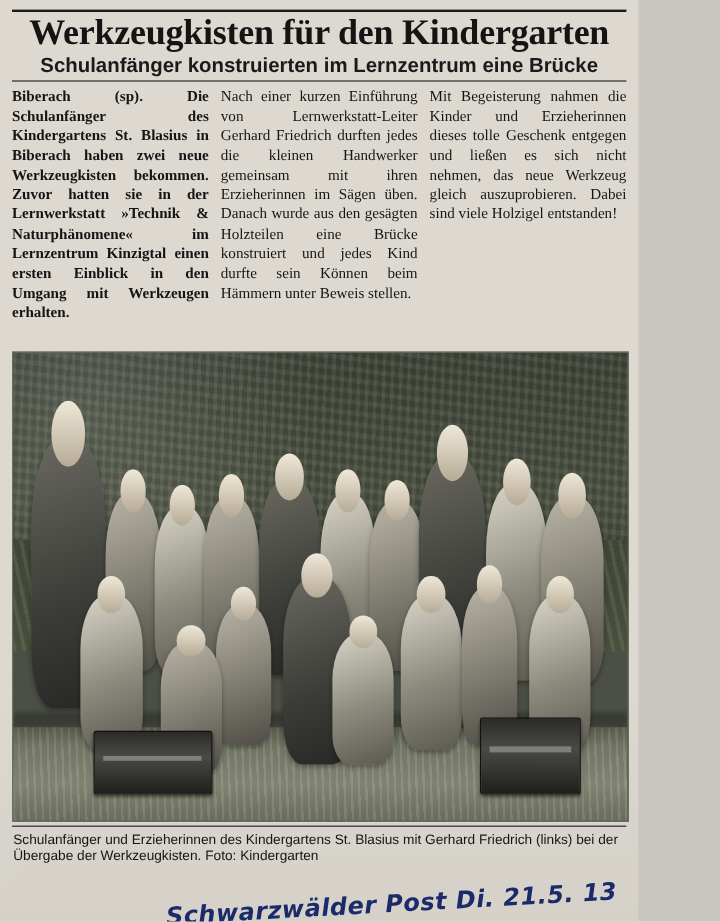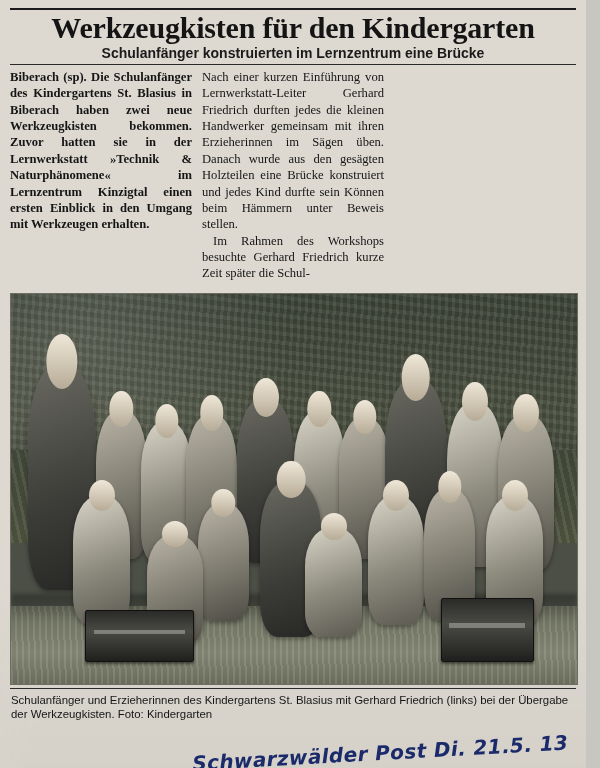--- a/index.html
+++ b/index.html
@@ -8,21 +8,21 @@
   }
   body {
     width: 600px;
     height: 768px;
     background: #c8c6c0;
     font-family: "Liberation Serif", serif;
     overflow: hidden;
   }
   #page {
     position: relative;
-    width: 586px;
+    width: 532px;
     height: 768px;
     background: #ddd9d1;
     box-sizing: border-box;
     padding: 6px 10px 0 10px;
     filter: none;
   }
   
   #page::before {
     content: "";
     position: absolute;
@@ -53,21 +53,21 @@
     line-height: 1.02;
     letter-spacing: -0.2px;
     color: #141414;
     text-align: center;
     margin: 2px 0 2px 0;
     white-space: nowrap;
   }
   .subhead {
     font-family: "Liberation Sans", sans-serif;
     font-weight: bold;
-    font-size: 14px;
+    font-size: 17px;
     line-height: 1.1;
     color: #1a1a1a;
     text-align: center;
     margin: 1px 0 3px 0;
     white-space: nowrap;
   }
 
   .columns {
     display: flex;
     gap: 10px;
@@ -86,21 +86,21 @@
     margin: 0;
   }
   .col p + p {
     text-indent: 11px;
   }
   .lead {
     font-weight: bold;
   }
 
   .photo-wrap {
-    margin-top: 11px;
+    margin-top: 24px;
     position: relative;
   }
   .photo {
     position: relative;
     width: 100%;
     height: 390px;
     overflow: hidden;
     background: #4b4f45;
     border: 1px solid #6d6d64;
   }
@@ -209,23 +209,23 @@
   <h2 class="subhead">Schulanfänger konstruierten im Lernzentrum eine Brücke</h2>
 
   <hr class="rule-thin">
 
   <div class="columns">
     <div class="col">
       <p class="lead">Biberach (sp). Die Schulanfänger des Kindergartens St. Blasius in Biberach haben zwei neue Werkzeugkisten bekommen. Zuvor hatten sie in der Lernwerkstatt »Technik &amp; Naturphänomene« im Lernzentrum Kinzigtal einen ersten Einblick in den Umgang mit Werkzeugen erhalten.</p>
     </div>
     <div class="col">
       <p>Nach einer kurzen Einführung von Lernwerkstatt-Leiter Gerhard Friedrich durften jedes die kleinen Handwerker gemeinsam mit ihren Erzieherinnen im Sägen üben. Danach wurde aus den gesägten Holzteilen eine Brücke konstruiert und jedes Kind durfte sein Können beim Hämmern unter Beweis stellen.</p>
-      <p>Im Rahmen des Workshops besuchte Gerhard Friedrich kurze Zeit später die Schul-</p>
     </div>
     <div class="col">
+      <p>Mit Begeisterung nahmen die Kinder und Erzieherinnen dieses tolle Geschenk entgegen und ließen es sich nicht nehmen, das neue Werkzeug gleich auszuprobieren. Dabei sind viele Holzigel entstanden!</p>
     </div>
   </div>
 
   <div class="photo-wrap">
     <div class="photo">
       <div class="ph-sky"></div>
       <div class="ph-hedge2"></div>
       <div class="ph-grass"></div>
       <div class="ph-shadow"></div>
 

